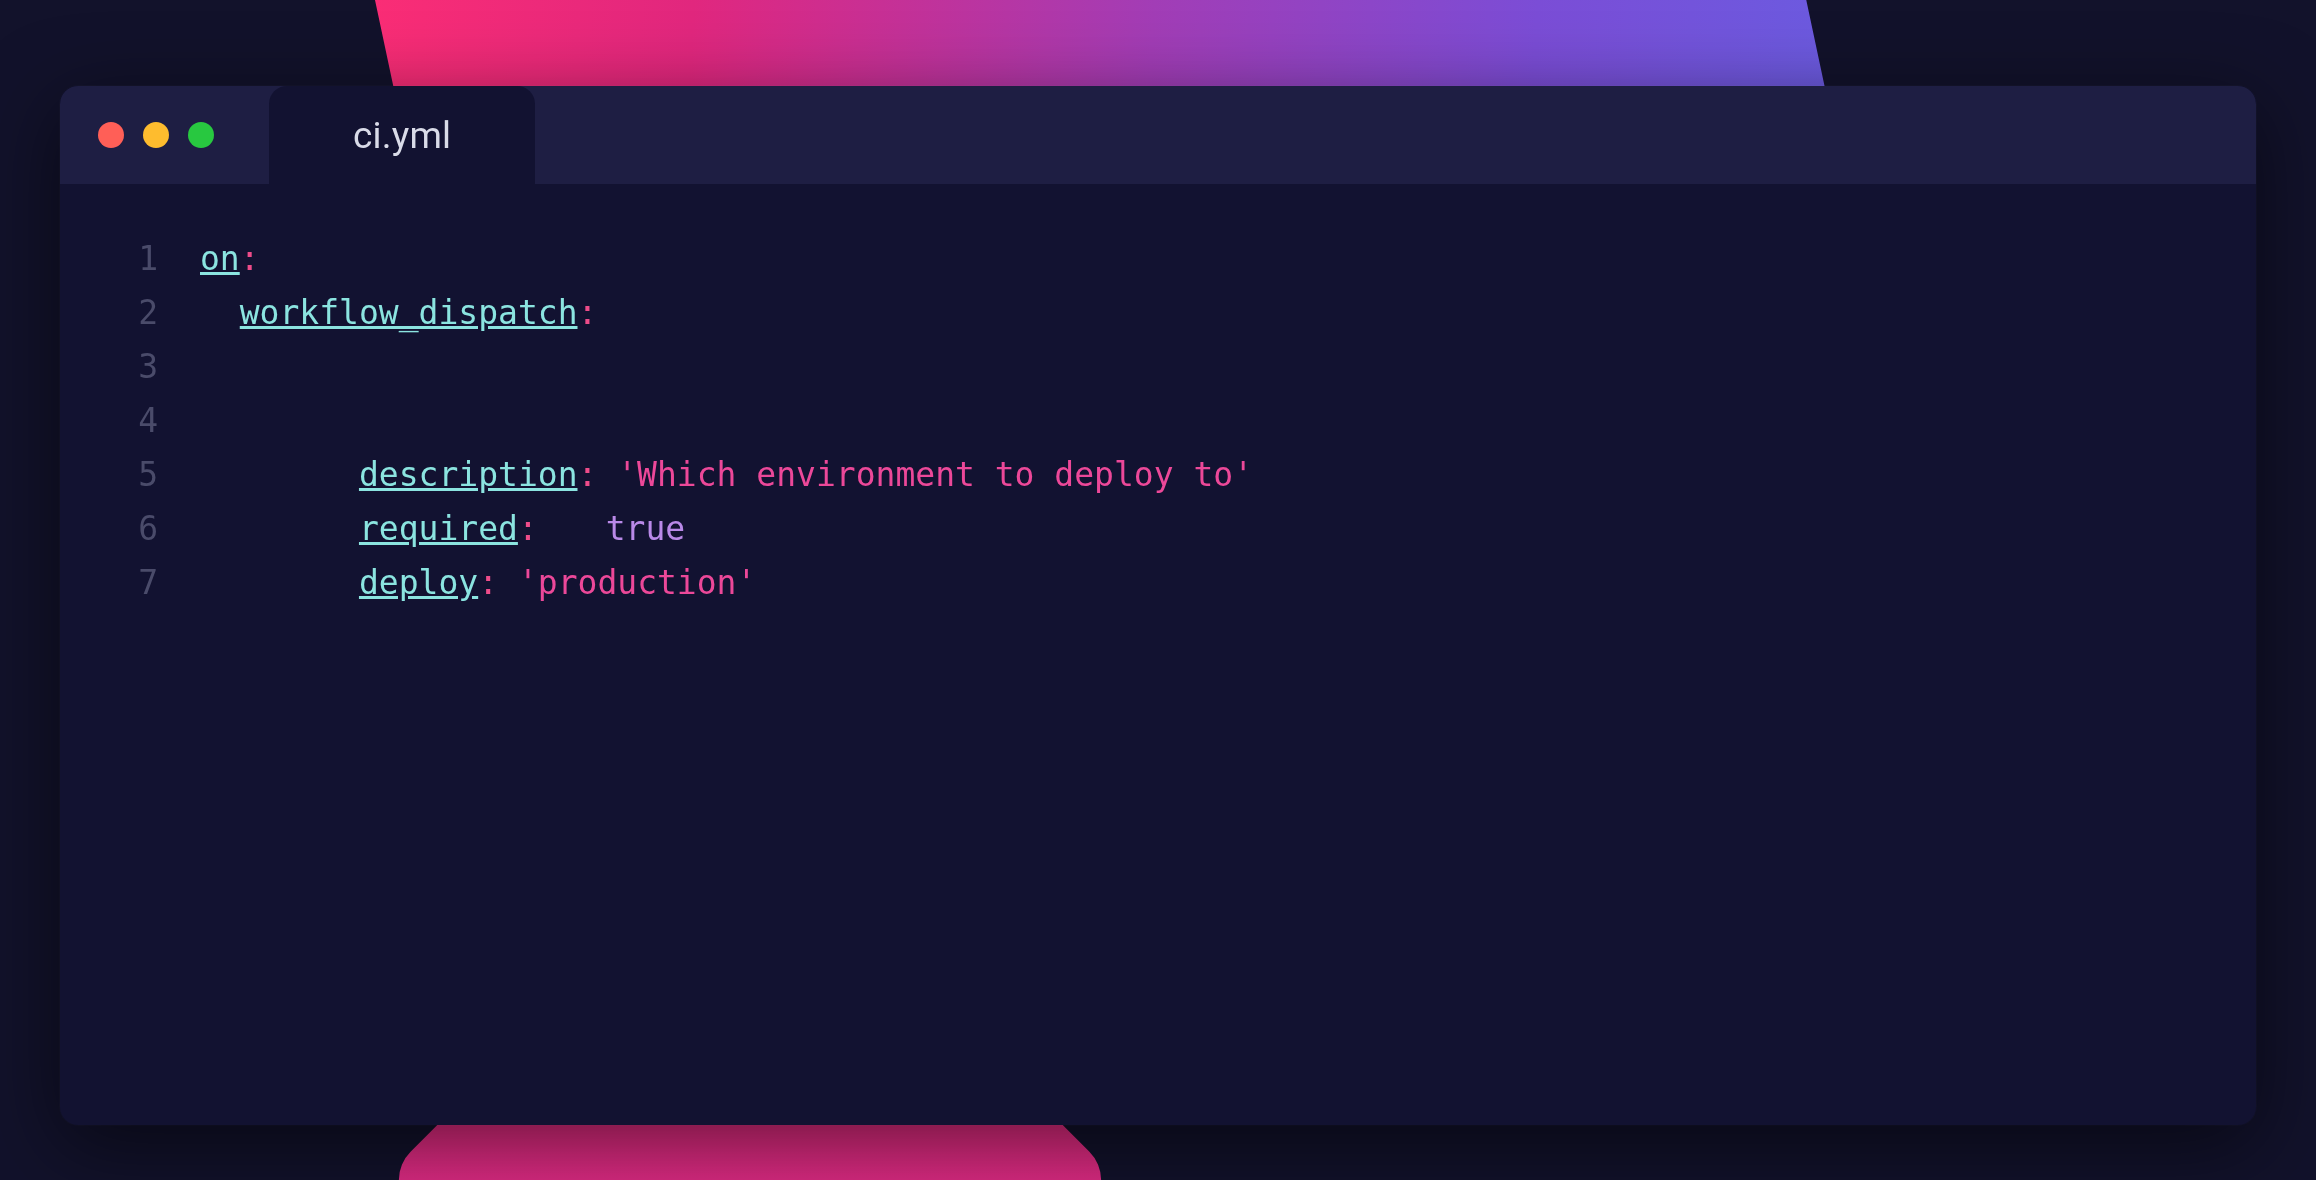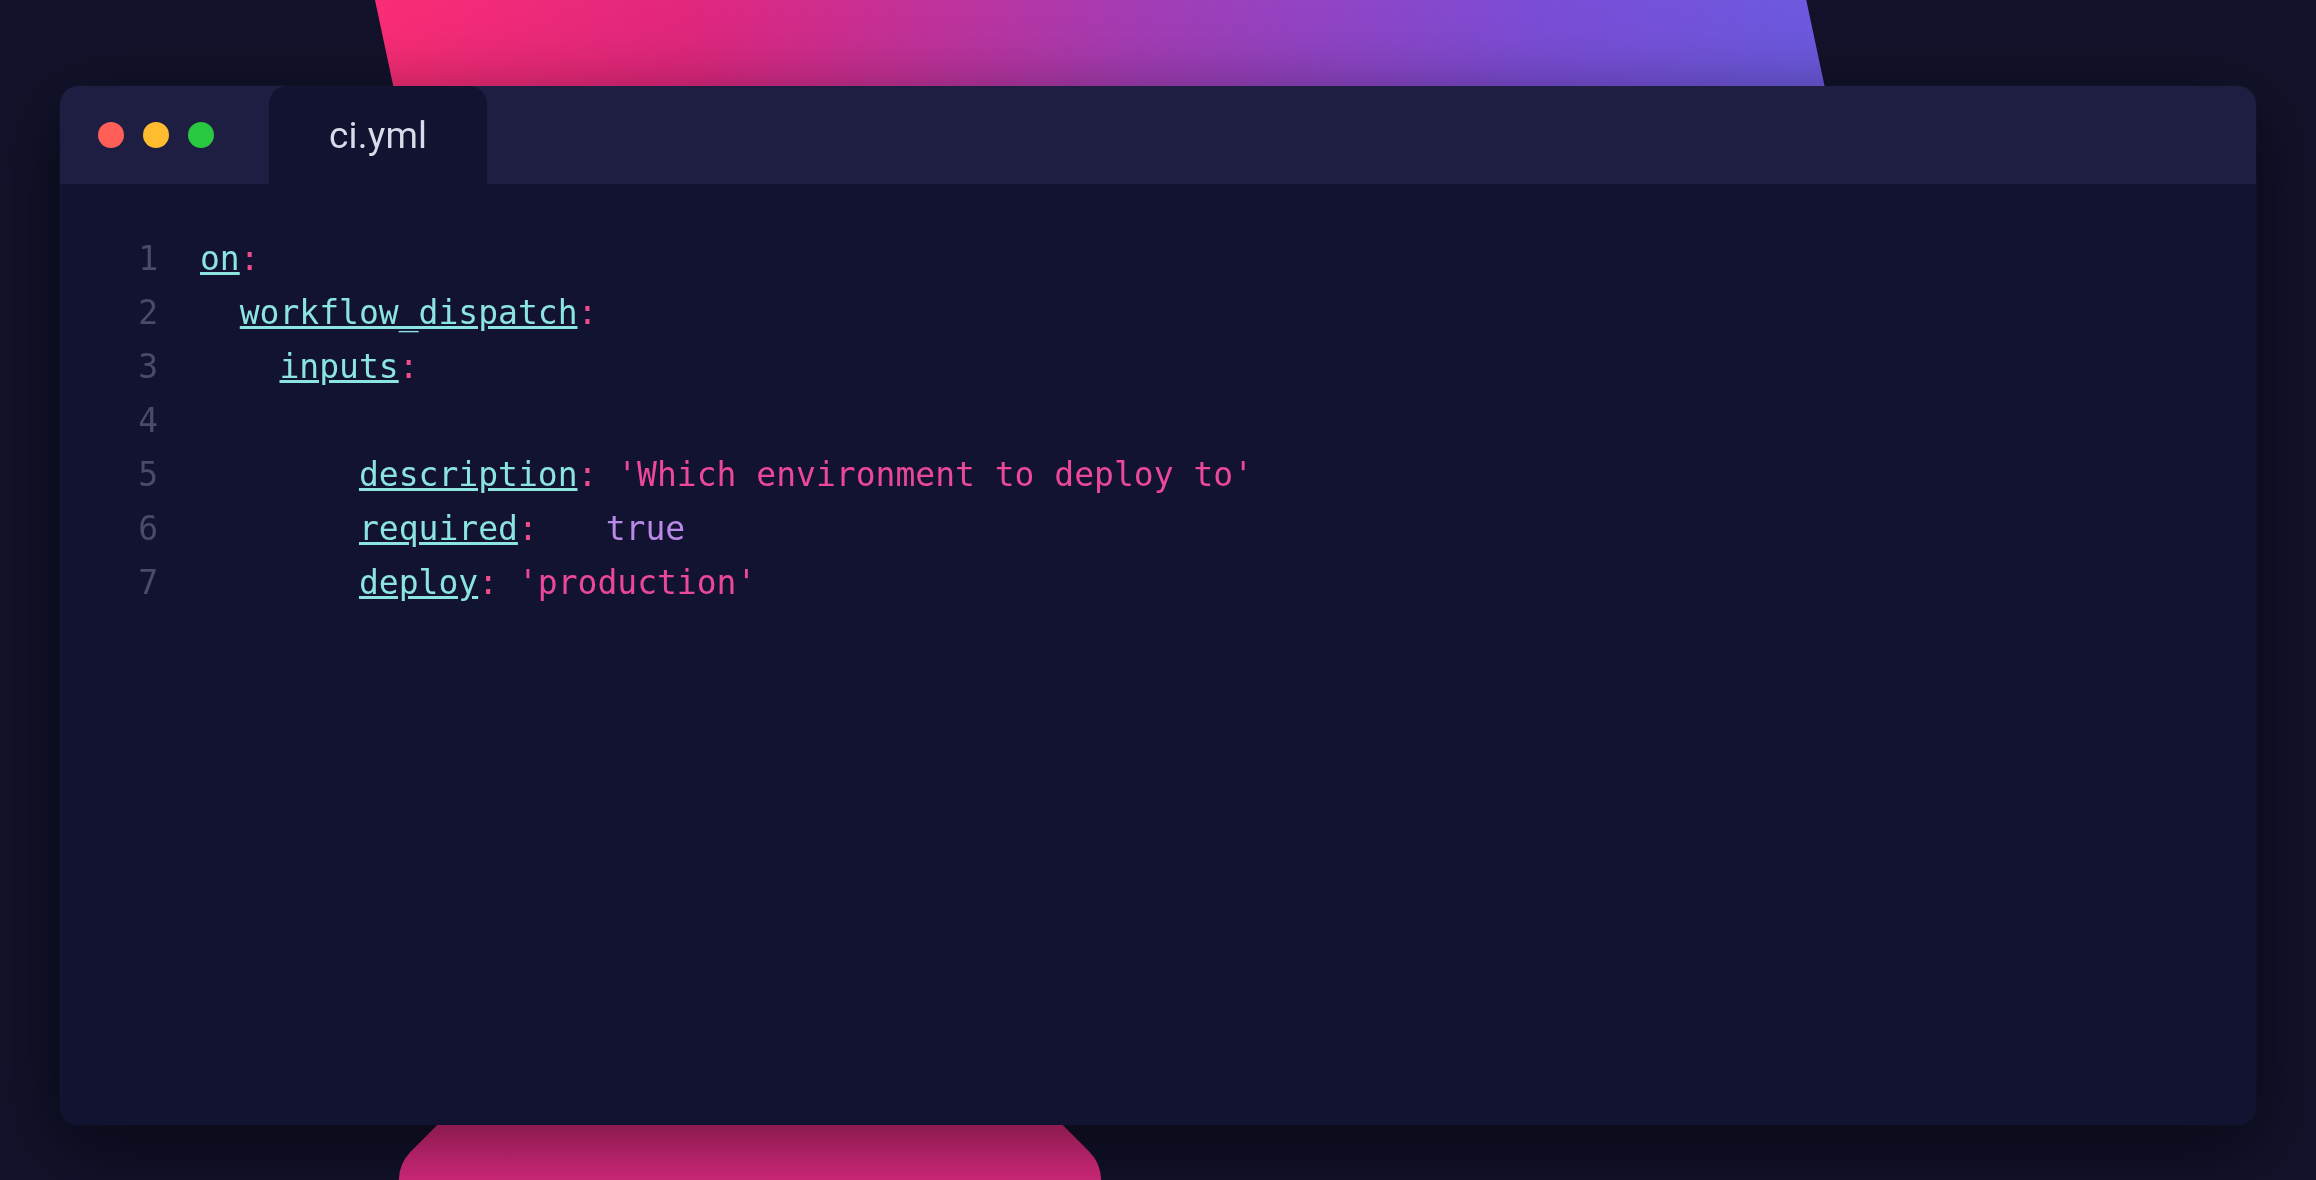--- a/index.html
+++ b/index.html
@@ -69,21 +69,21 @@
     width: 26px;
     height: 26px;
     border-radius: 50%;
   }
   .tab {
     background: #121231;
     border-radius: 18px 18px 0 0;
     display: flex;
     align-items: center;
     justify-content: center;
-    padding: 0 60px;
+    padding: 0 84px;
     margin-top: 0;
     height: 100%;
   }
   .tab-label {
     color: #d9dbe8;
     font-size: 37px;
     font-weight: 400;
     letter-spacing: 0.2px;
   }
 
@@ -139,21 +139,20 @@
       <div class="code-line">
         <div class="gutter">1</div>
         <div class="line-content"><span class="tok-key">on</span><span class="tok-colon">:</span></div>
       </div>
       <div class="code-line">
         <div class="gutter">2</div>
         <div class="line-content"><span class="indent">  </span><span class="tok-key">workflow_dispatch</span><span class="tok-colon">:</span></div>
       </div>
       <div class="code-line">
         <div class="gutter">3</div>
-        <div class="line-content"><span class="indent">    </span><span class="tok-key">inputs</span><span class="tok-colon">:</span></div>
       </div>
       <div class="code-line">
         <div class="gutter">4</div>
       </div>
       <div class="code-line">
         <div class="gutter">5</div>
         <div class="line-content"><span class="indent">        </span><span class="tok-key">description</span><span class="tok-colon">:</span><span class="tok-plain"> </span><span class="tok-str">'Which environment to deploy to'</span></div>
       </div>
       <div class="code-line">
         <div class="gutter">6</div>

